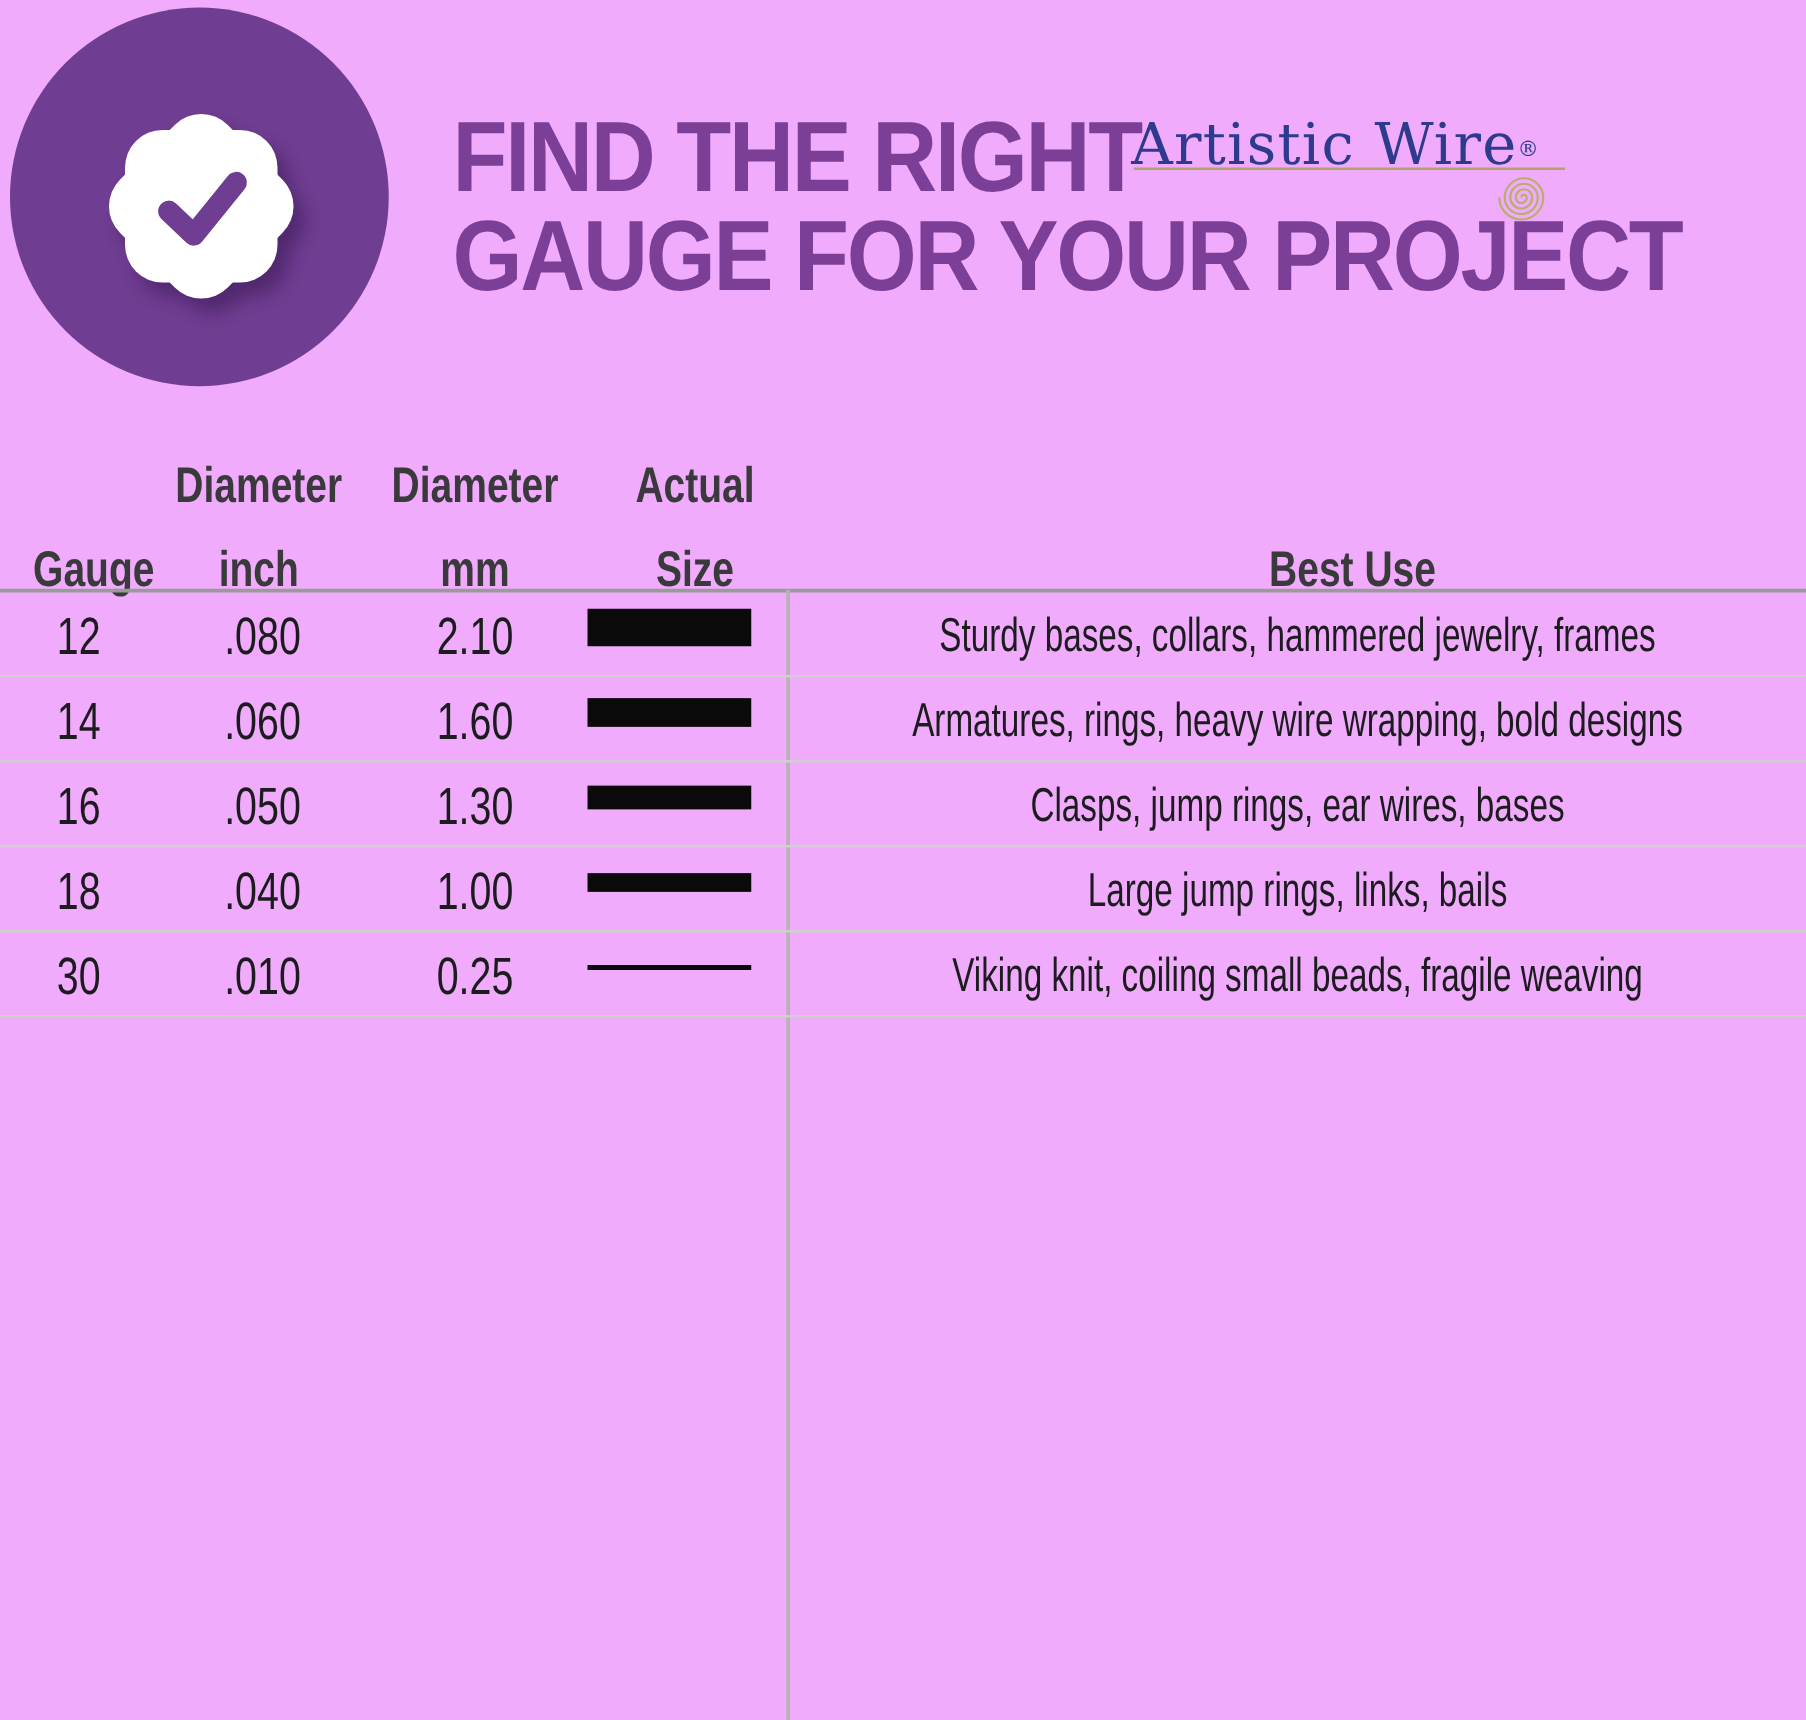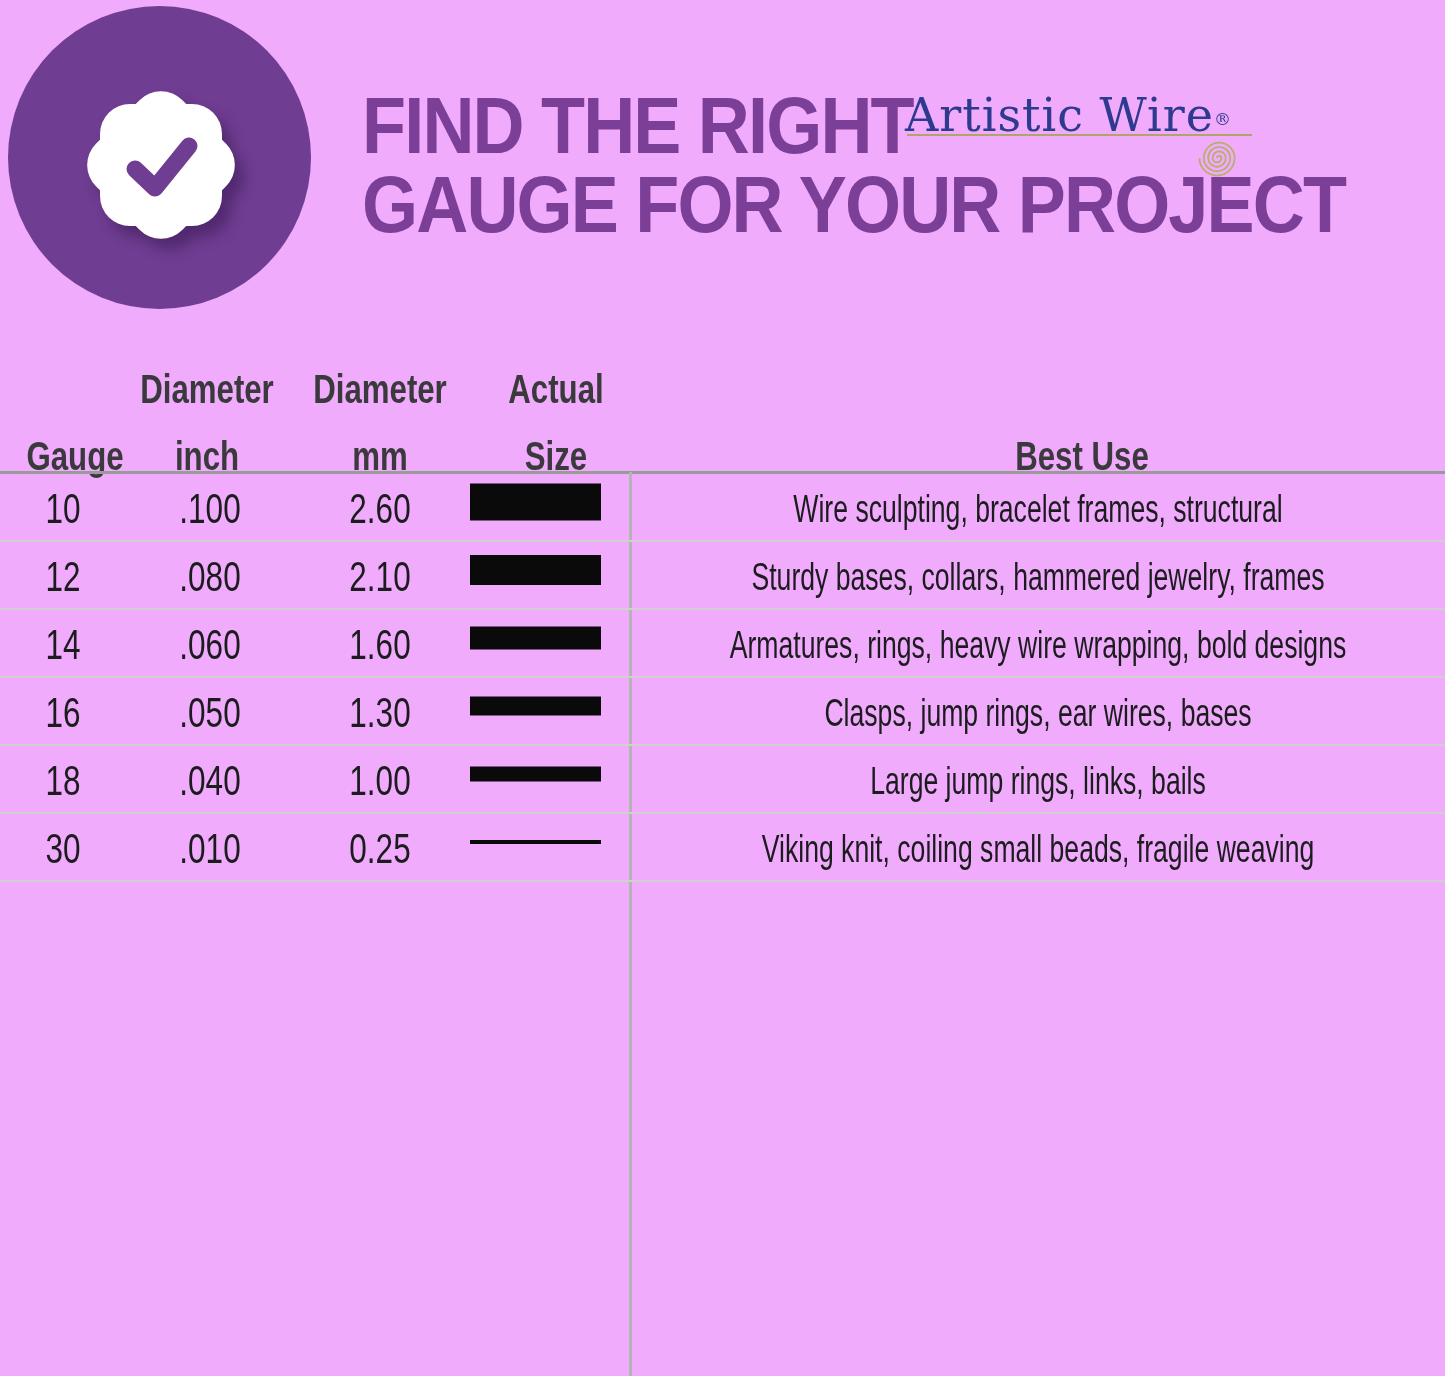--- a/index.html
+++ b/index.html
@@ -117,27 +117,20 @@
   <span class="hcell h-g">Gauge</span>
   <span class="hcell h-i">inch</span>
   <span class="hcell h-m">mm</span>
   <span class="hcell h-s">Size</span>
   <span class="hcell h-b">Best Use</span>
 
   <div class="header-underline"></div>
   <div class="vdivider"></div>
 
   <div class="rows" id="rows">
-    <div class="row">
-      <span class="cell c-gauge">10</span>
-      <span class="cell c-inch">.100</span>
-      <span class="cell c-mm">2.60</span>
-      <span class="bar" style="height: 37px;"></span>
-      <span class="cell c-use">Wire sculpting, bracelet frames, structural</span>
-    </div>
 
     <div class="row">
       <span class="cell c-gauge">12</span>
       <span class="cell c-inch">.080</span>
       <span class="cell c-mm">2.10</span>
       <span class="bar" style="height: 30px;"></span>
       <span class="cell c-use">Sturdy bases, collars, hammered jewelry, frames</span>
     </div>
 
     <div class="row">

